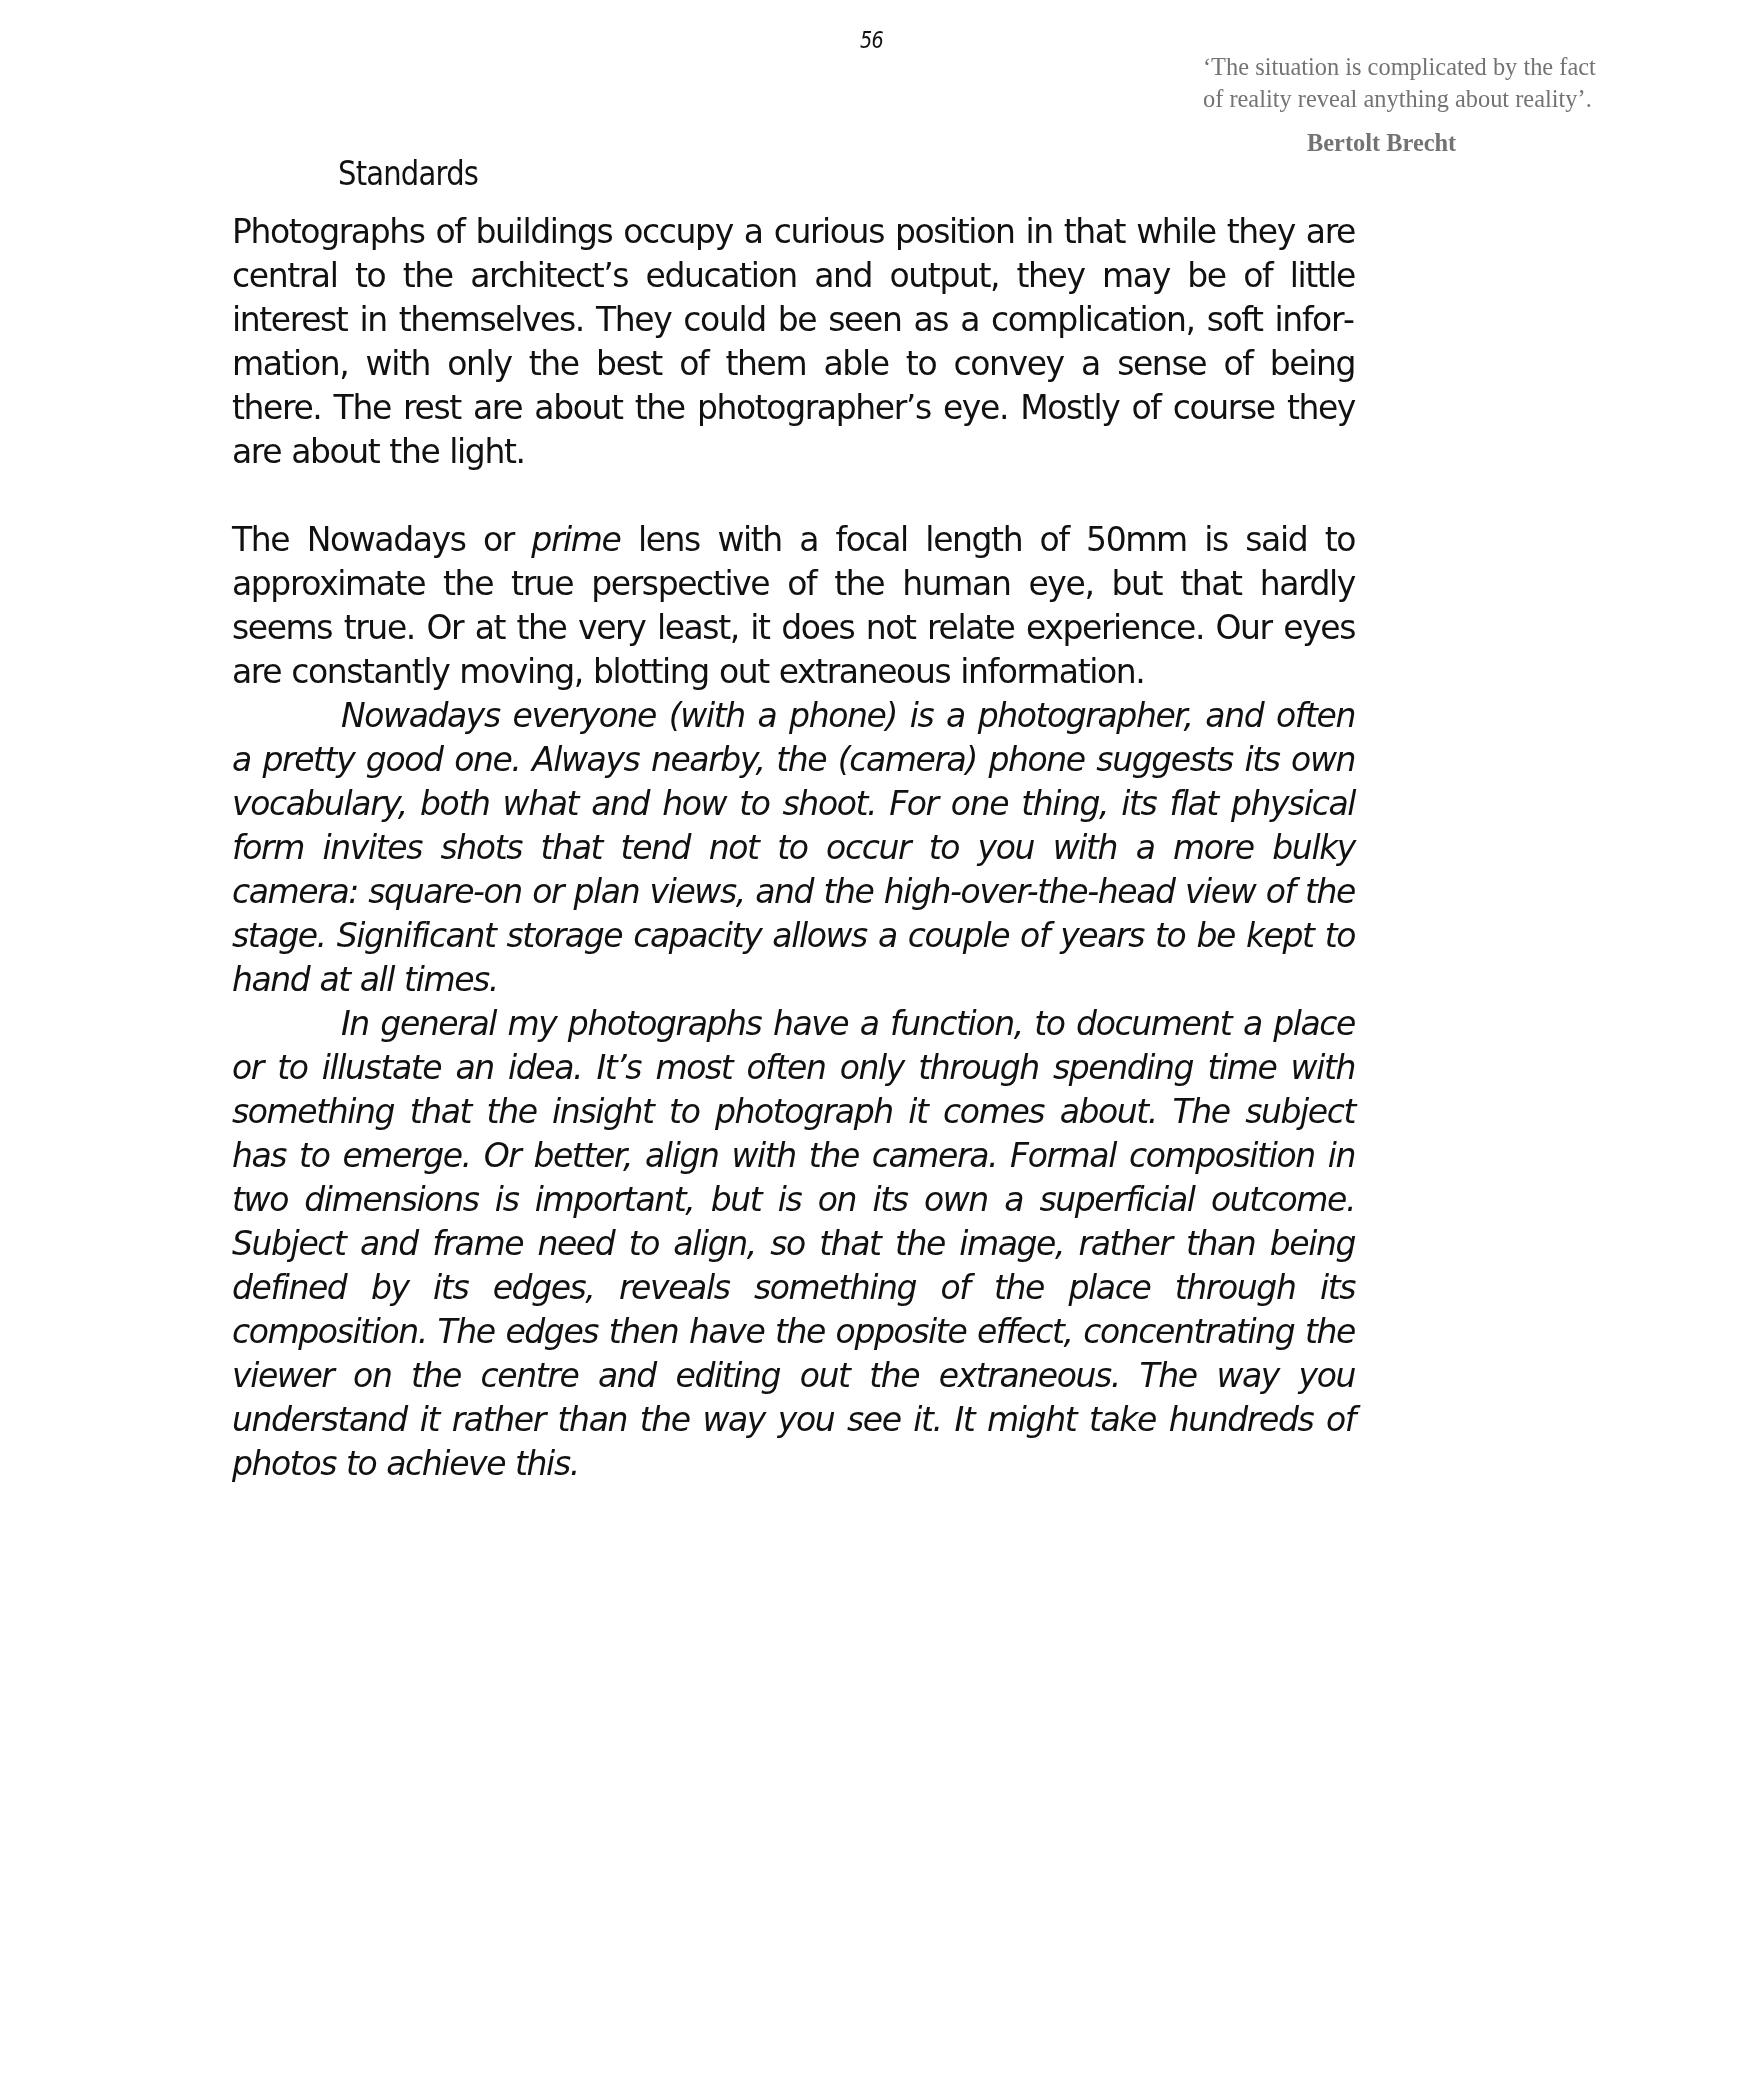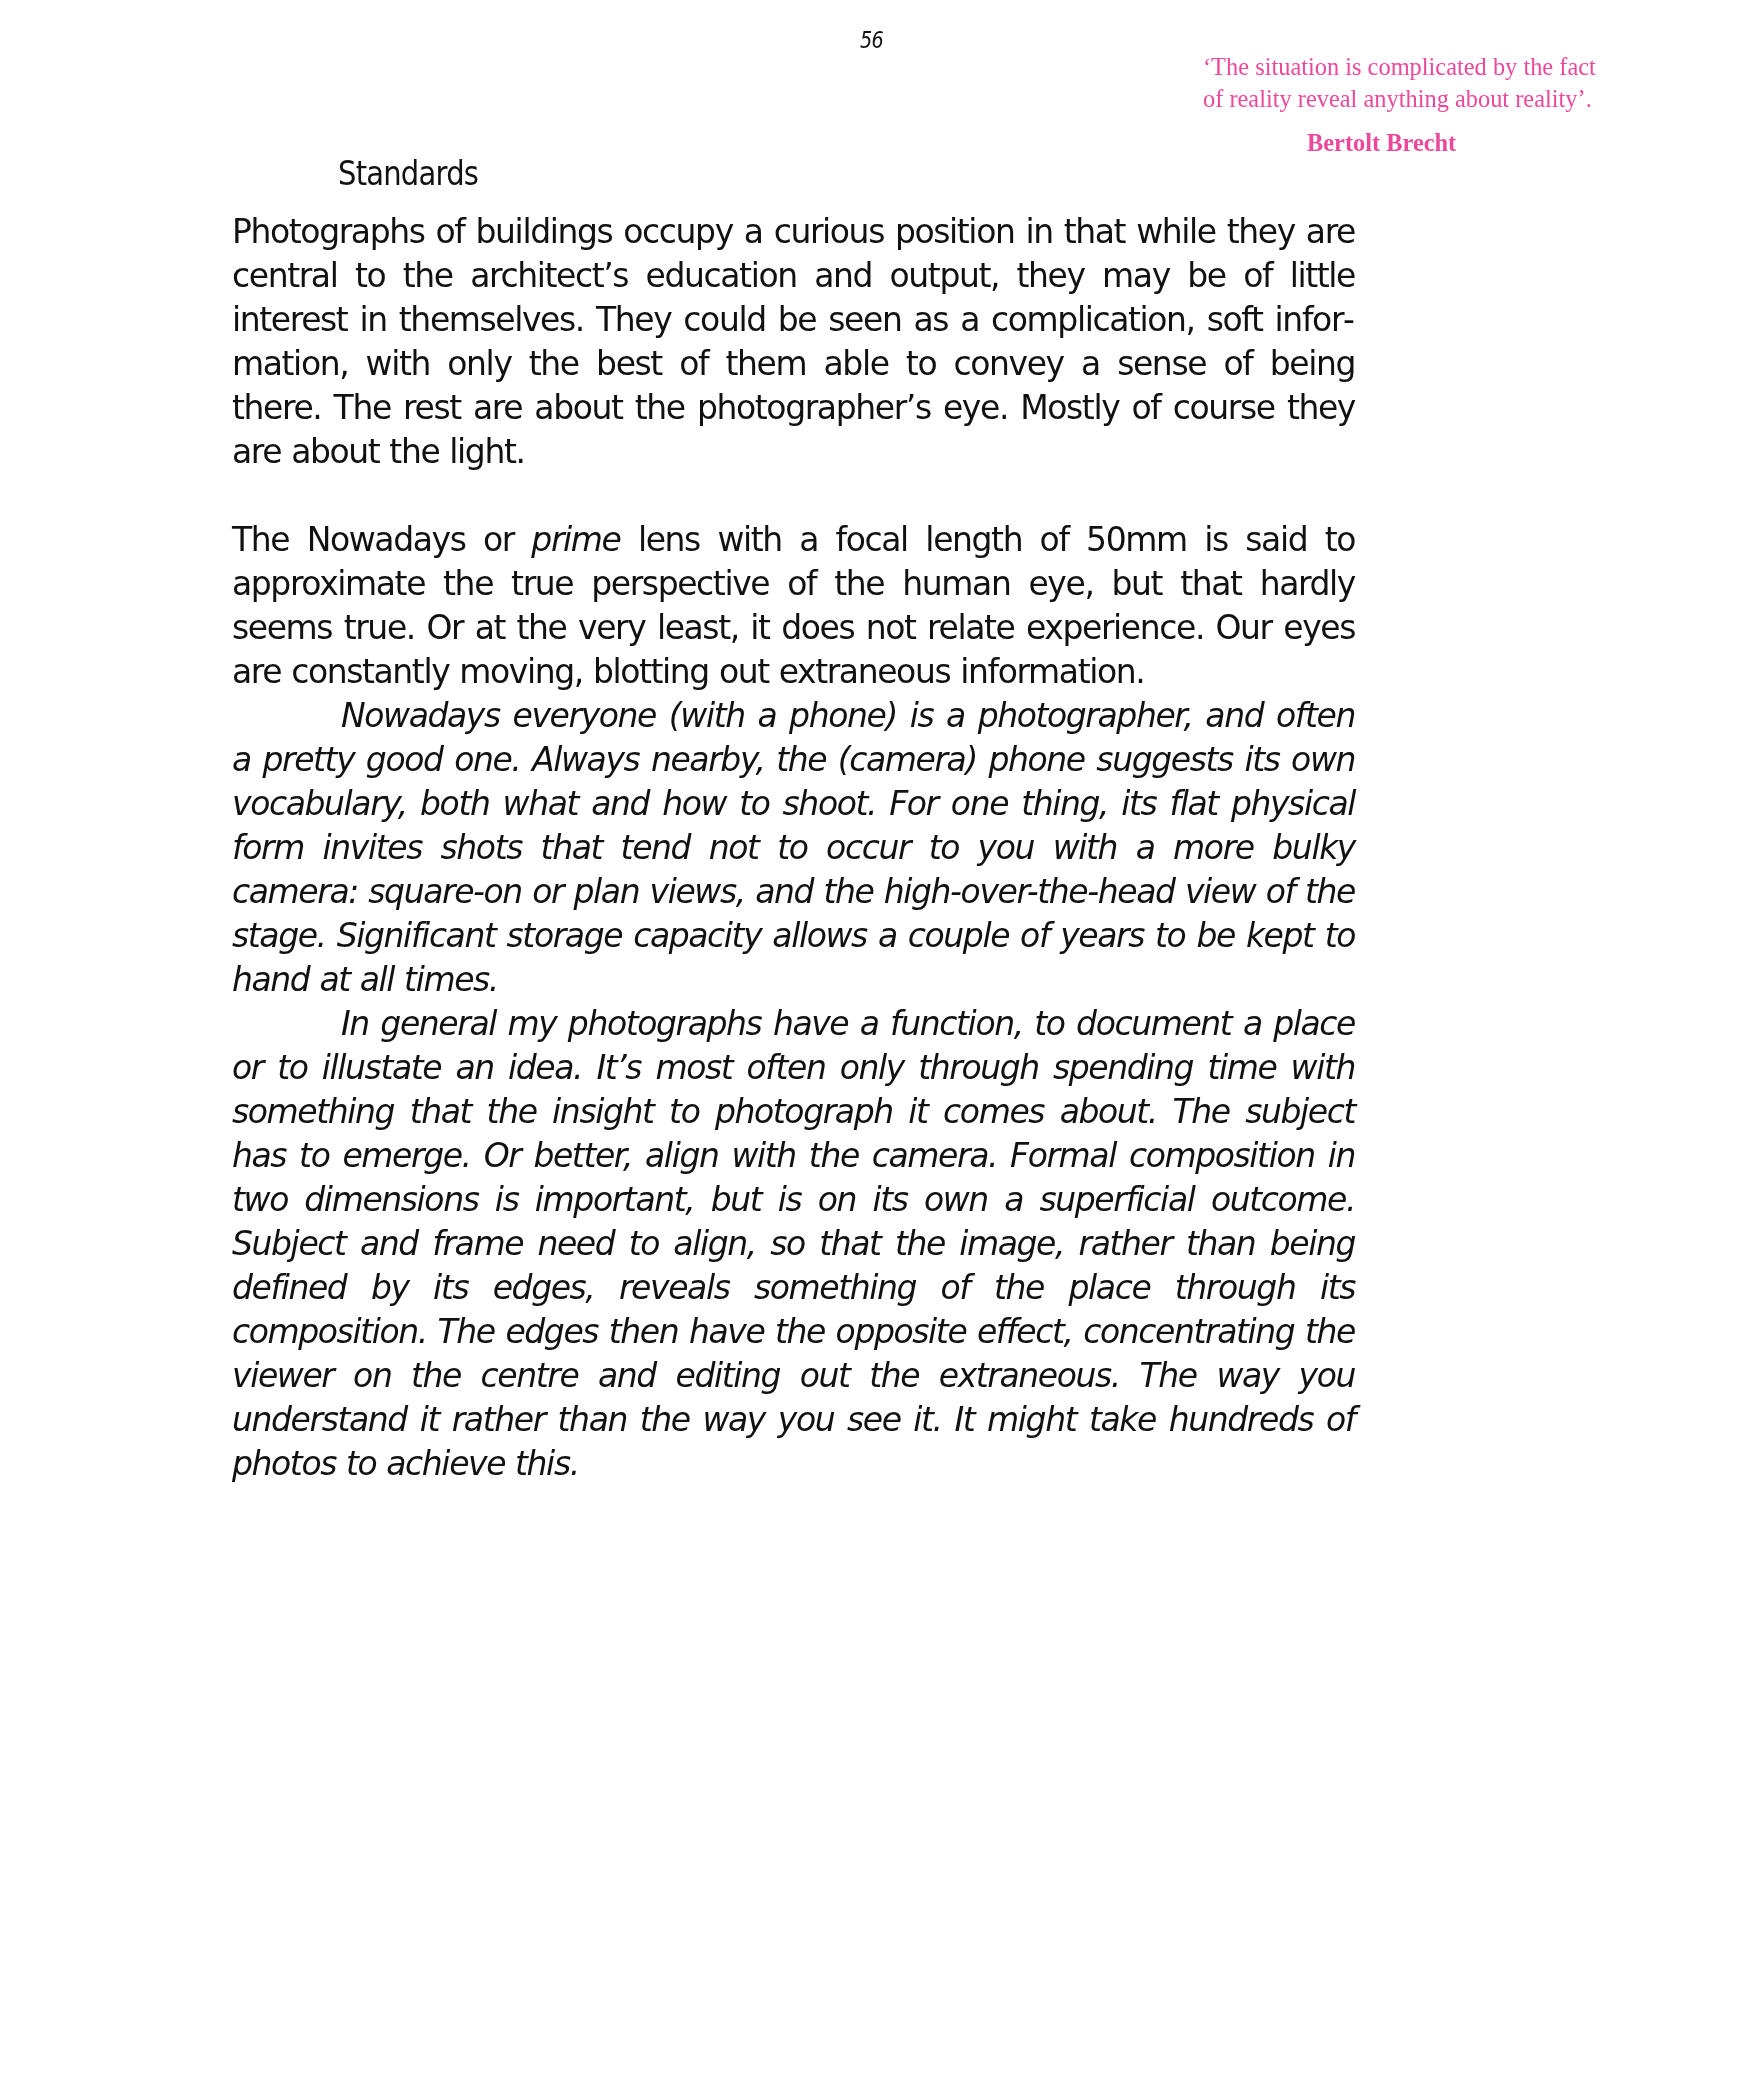--- a/index.html
+++ b/index.html
@@ -9,21 +9,21 @@
   }
   .page-number {
     position: absolute; left: 860px; top: 27px;
     font-family: "DejaVu Sans", sans-serif; font-style: italic;
     font-size: 22.6px; line-height: 27px; letter-spacing: -0.9px;
     transform: scaleX(0.85); transform-origin: left top;
   }
   .epigraph {
     position: absolute; left: 1203px; top: 51px; width: 543px;
     font-family: "Liberation Serif", serif; font-size: 24.4px; line-height: 32px;
-    color: #ec4899;
+    color: #737373;
   }
   .epigraph-line { display: block; white-space: nowrap; }
   .epigraph-author {
     display: block; margin-left: 104px; font-weight: bold; margin-top: 12px;
   }
   .heading {
     position: absolute; left: 338px; top: 154px;
     font-family: "DejaVu Sans", sans-serif; font-size: 33px; line-height: 40px;
     font-weight: normal; letter-spacing: -0.9px;
     transform: scaleX(0.88); transform-origin: left top;

